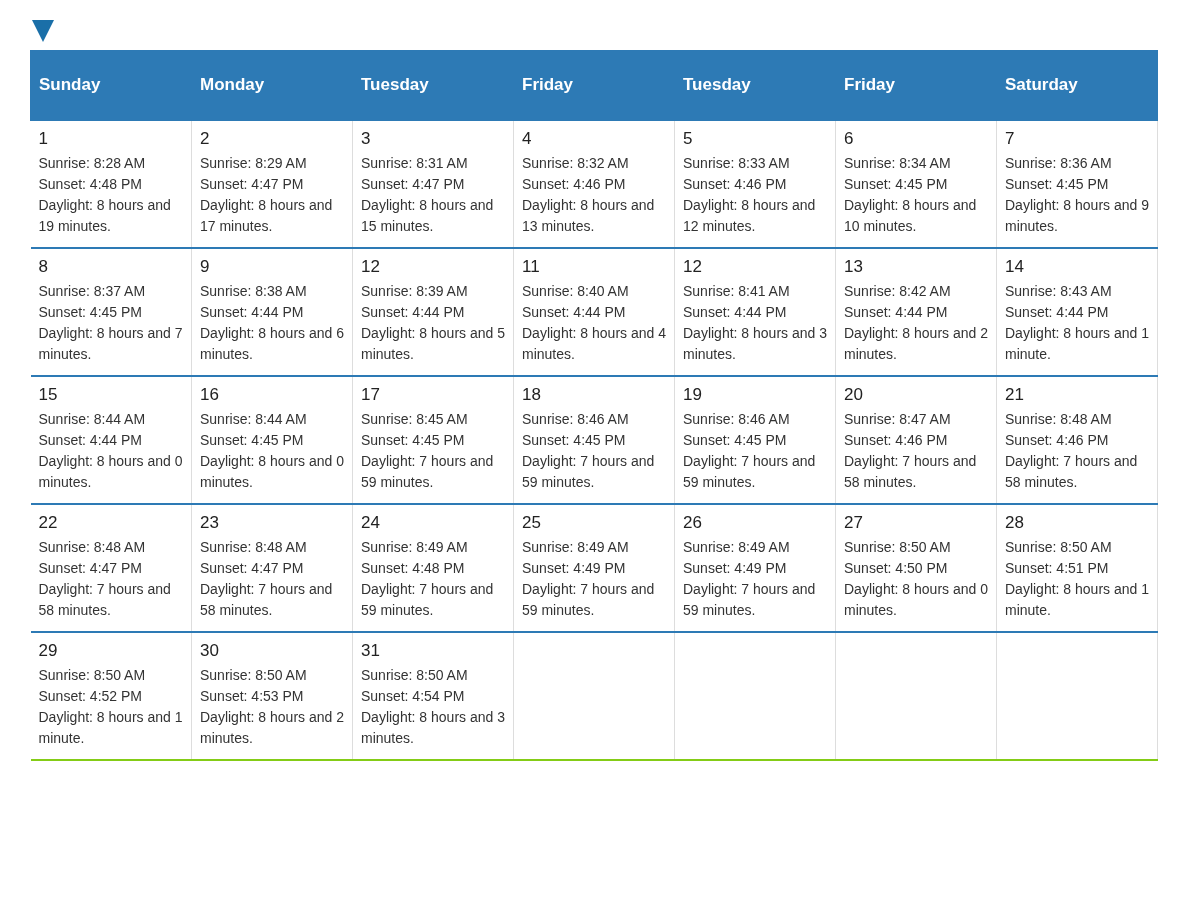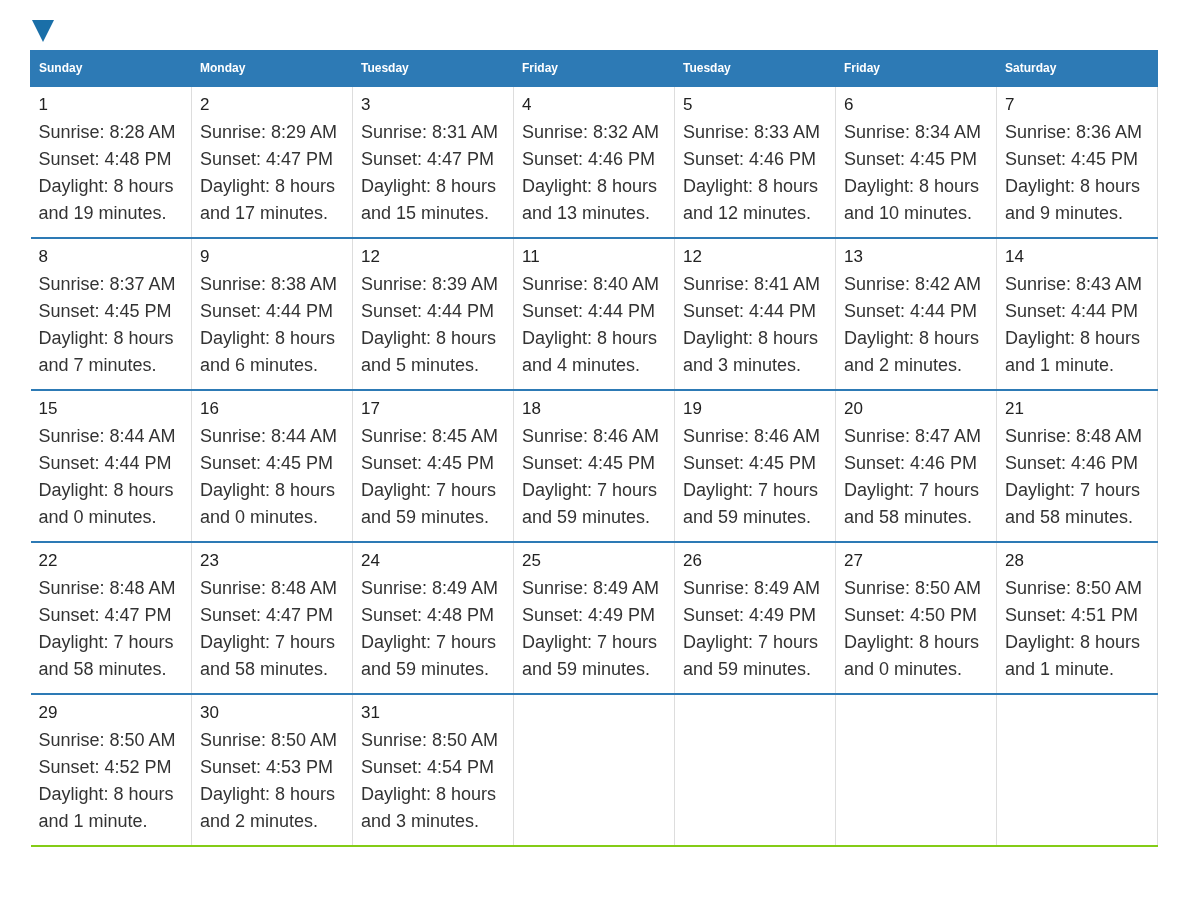--- a/index.html
+++ b/index.html
@@ -36,22 +36,22 @@
       margin-top: 4px;
     }
     .calendar {
       width: 100%;
       border-collapse: collapse;
       margin-top: 10px;
     }
     .calendar th {
       background-color: #2d7ab5;
       color: #fff;
-      padding: 10px 8px;
-      font-size: 12px;
+      padding: 24px 8px;
+      font-size: 17px;
       font-weight: bold;
       text-align: left;
       border: 1px solid #2d7ab5;
     }
     .calendar td {
       vertical-align: top;
       padding: 8px 8px 10px 8px;
       border: 1px solid #ccc;
       border-top: 2px solid #2d7ab5;
       font-size: 13.5px;
@@ -66,21 +66,21 @@
       border-left: none;
     }
     .calendar td .day-num {
       font-size: 17px;
       font-weight: normal;
       color: #222;
       display: block;
       margin-bottom: 4px;
     }
     .calendar td .day-info {
-      font-size: 18px;
+      font-size: 14px;
       color: #333;
       line-height: 1.5;
     }
     .calendar tbody tr:last-child td {
       border-bottom: 2px solid #84cc16;
     }
     .empty-cell {
       background: #fff;
     }
   </style>

